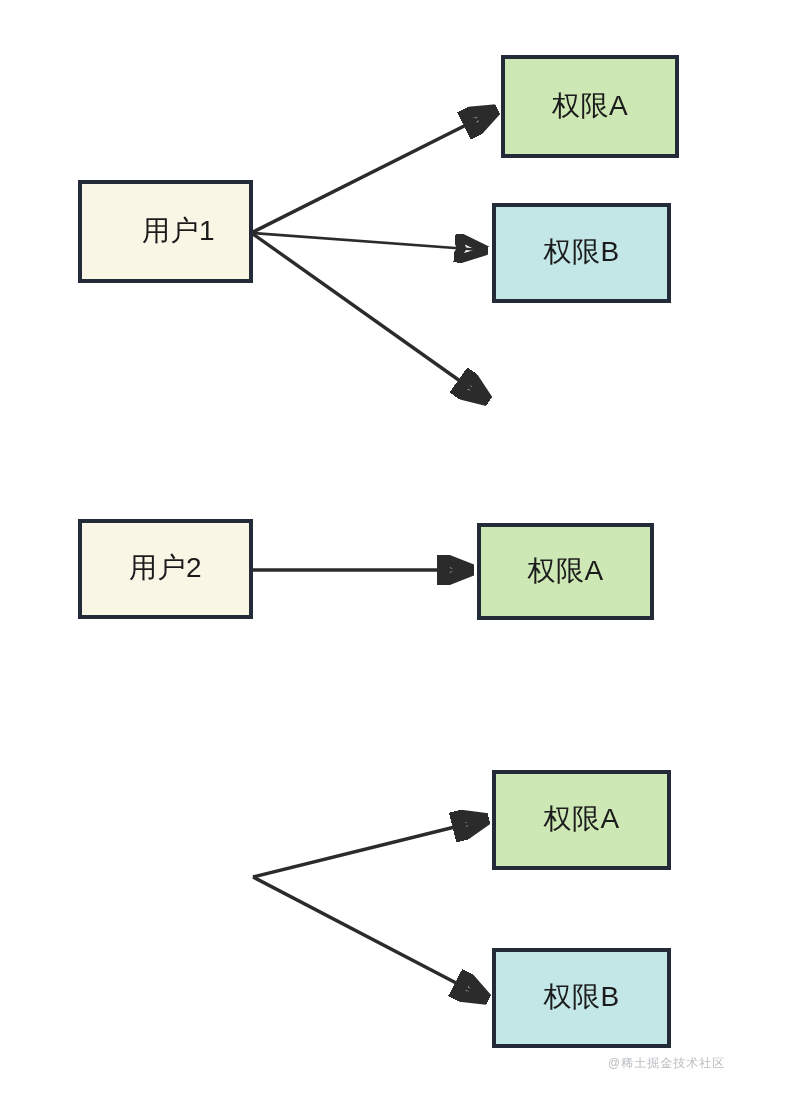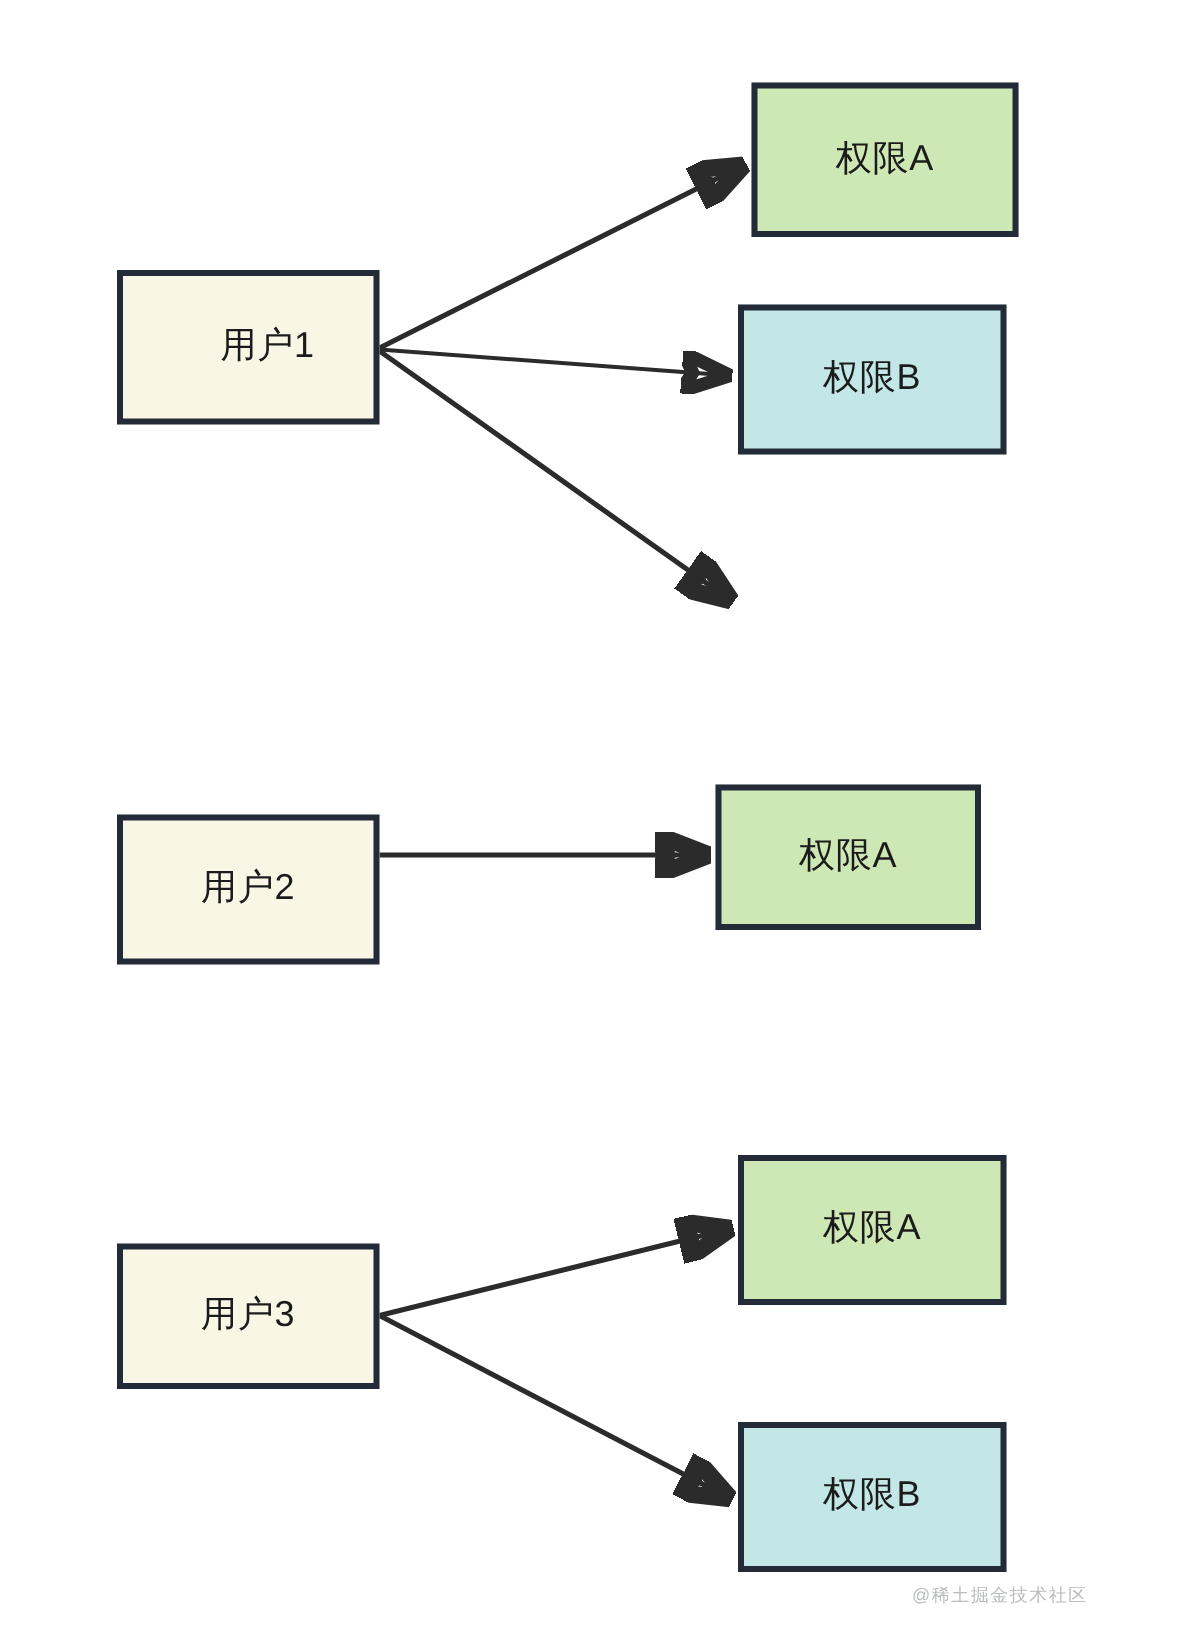--- a/index.html
+++ b/index.html
@@ -21,21 +21,21 @@
     height: 1100px;
   }
   .node {
     position: absolute;
     box-sizing: border-box;
     border: 4px solid #232b38;
     display: flex;
     align-items: center;
     justify-content: center;
     color: #1b1b1b;
-    font-size: 24px;
+    font-size: 28px;
     letter-spacing: 0.5px;
     line-height: 1;
     user-select: none;
   }
   .node-label {
     display: block;
     transform: translateY(-1px);
   }
   .watermark {
     position: absolute;
@@ -93,31 +93,28 @@
 
   <div class="node" style="left:501px; top:55px; width:178px; height:103px; background:#cde8b4;">
     <span class="node-label">权限A</span>
   </div>
 
   <div class="node" style="left:492px; top:203px; width:179px; height:100px; background:#c2e7e6;">
     <span class="node-label">权限B</span>
   </div>
 
 
-  <div class="node" style="left:78px; top:543px; width:175px; height:100px; background:#faf6e6;">
+  <div class="node" style="left:78px; top:519px; width:175px; height:100px; background:#faf6e6;">
     <span class="node-label">用户2</span>
   </div>
 
   <div class="node" style="left:477px; top:523px; width:177px; height:97px; background:#cde8b4;">
     <span class="node-label">权限A</span>
   </div>
 
-  <div class="node" style="left:78px; top:829px; width:175px; height:97px; background:#faf6e6;">
-    <span class="node-label">用户3</span>
-  </div>
 
   <div class="node" style="left:492px; top:770px; width:179px; height:100px; background:#cde8b4;">
     <span class="node-label">权限A</span>
   </div>
 
   <div class="node" style="left:492px; top:948px; width:179px; height:100px; background:#c2e7e6;">
     <span class="node-label">权限B</span>
   </div>
 
   <div class="watermark" style="left:608px; top:1055px;">@稀土掘金技术社区</div>

